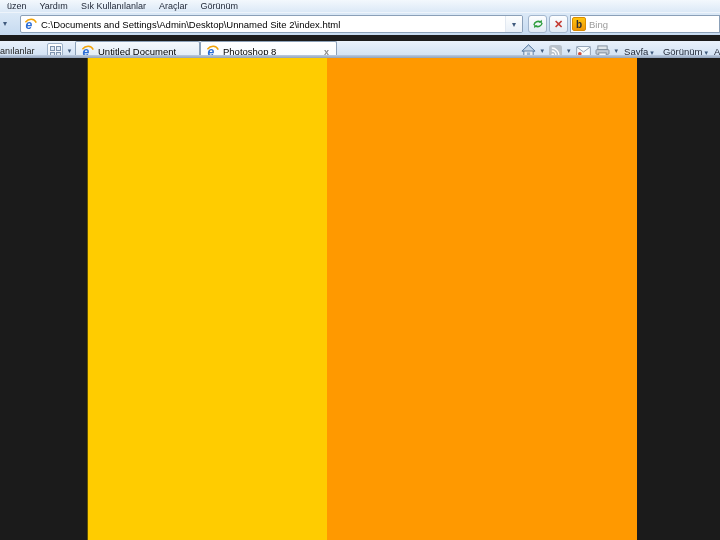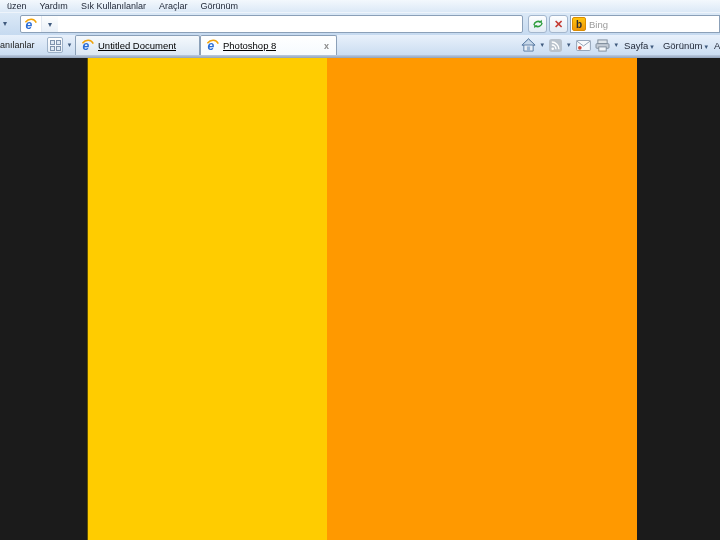--- a/index.html
+++ b/index.html
@@ -32,21 +32,21 @@
   .stop-btn { left:549px; color:#c43b33; font-size:11px; font-weight:bold; line-height:1; }
   .search-box { position:absolute; left:570px; top:2px; width:150px; height:18px;
     background:#fff; border:1px solid #8ba0b8; display:flex; align-items:center; }
   .bing-badge { width:14px; height:14px; margin:0 3px 0 1px; border-radius:2px; flex:0 0 auto;
     background:linear-gradient(#ffc40d,#ef9708); border:1px solid #d98b00;
     display:flex; align-items:center; justify-content:center;
     font-size:10px; font-weight:bold; color:#2e2e2e; }
   .search-placeholder { font-size:9.5px; color:#9a9a9a; }
 
   
-  .tabrow { position:absolute; top:35px; left:0; width:100%; height:20px;
+  .tabrow { position:absolute; top:41px; left:0; width:100%; height:20px;
     background:linear-gradient(#e9f1fb,#cbddf1); }
   .fav-partial { position:absolute; left:0; top:5px; font-size:9px; color:#222; }
   .quicktabs { position:absolute; left:47px; top:2px; width:16px; height:16px;
     background:linear-gradient(#ffffff,#e6eef7); border:1px solid #9db1c8; border-radius:2px;
     display:grid; grid-template-columns:5px 5px; gap:1px; place-content:center; }
   .quicktabs i { width:5px; height:5px; border:1px solid #7f93ad; background:#dfe9f4; }
   .qt-arrow { position:absolute; left:64px; top:2px; width:11px; height:16px;
     font-size:7px; color:#3f5a7d; text-align:center; line-height:16px; }
   .tab { position:absolute; top:0; height:20px; display:flex; align-items:center;
     border:1px solid #8ba0b8; border-bottom:none; border-radius:2px 2px 0 0;
@@ -88,20 +88,21 @@
   </div>
 
   <div class="addressrow">
     <span class="nav-partial">▾</span>
 
     <div class="address-field">
       <svg class="favicon" viewBox="0 0 14 14">
         <text x="1.5" y="11.5" font-size="13" font-style="italic" font-weight="bold" fill="#2a6cd5">e</text>
         <path d="M1.5 4.5 C5 0.2, 11 0.2, 13.2 5" stroke="#f0a30a" stroke-width="1.6" fill="none"></path>
       </svg>
+      <span class="url">C:\Documents and Settings\Admin\Desktop\Unnamed Site 2\index.html</span>
       <span class="addr-dd">▾</span>
     </div>
 
     <span class="mini-btn refresh-btn">
       <svg width="12" height="12" viewBox="0 0 12 12">
         <path d="M2 7 a4 4 0 0 1 6.6-2.6" stroke="#2f9e3f" stroke-width="1.5" fill="none"></path>
         <path d="M9.6 1.8 l0.6 3.2 -3.2-0.7 z" fill="#2f9e3f"></path>
         <path d="M10 5 a4 4 0 0 1 -6.6 2.6" stroke="#2f9e3f" stroke-width="1.5" fill="none"></path>
         <path d="M2.4 10.2 l-0.6 -3.2 3.2 0.7 z" fill="#2f9e3f"></path>
       </svg>

